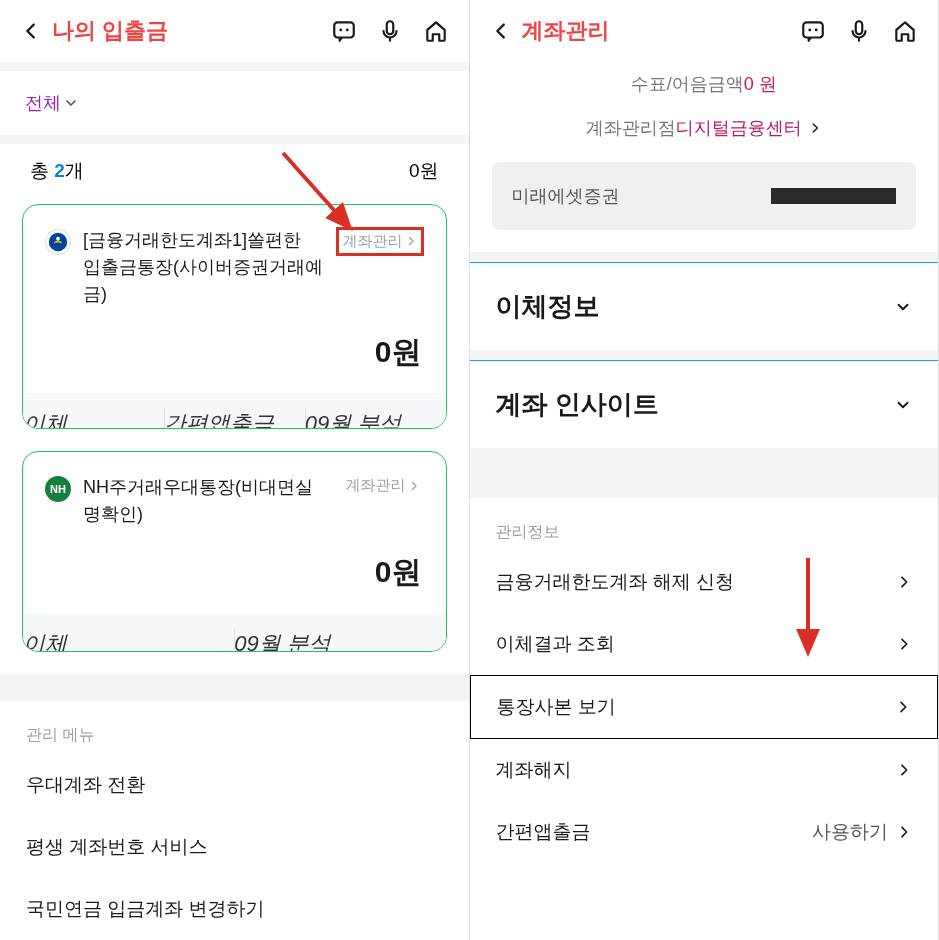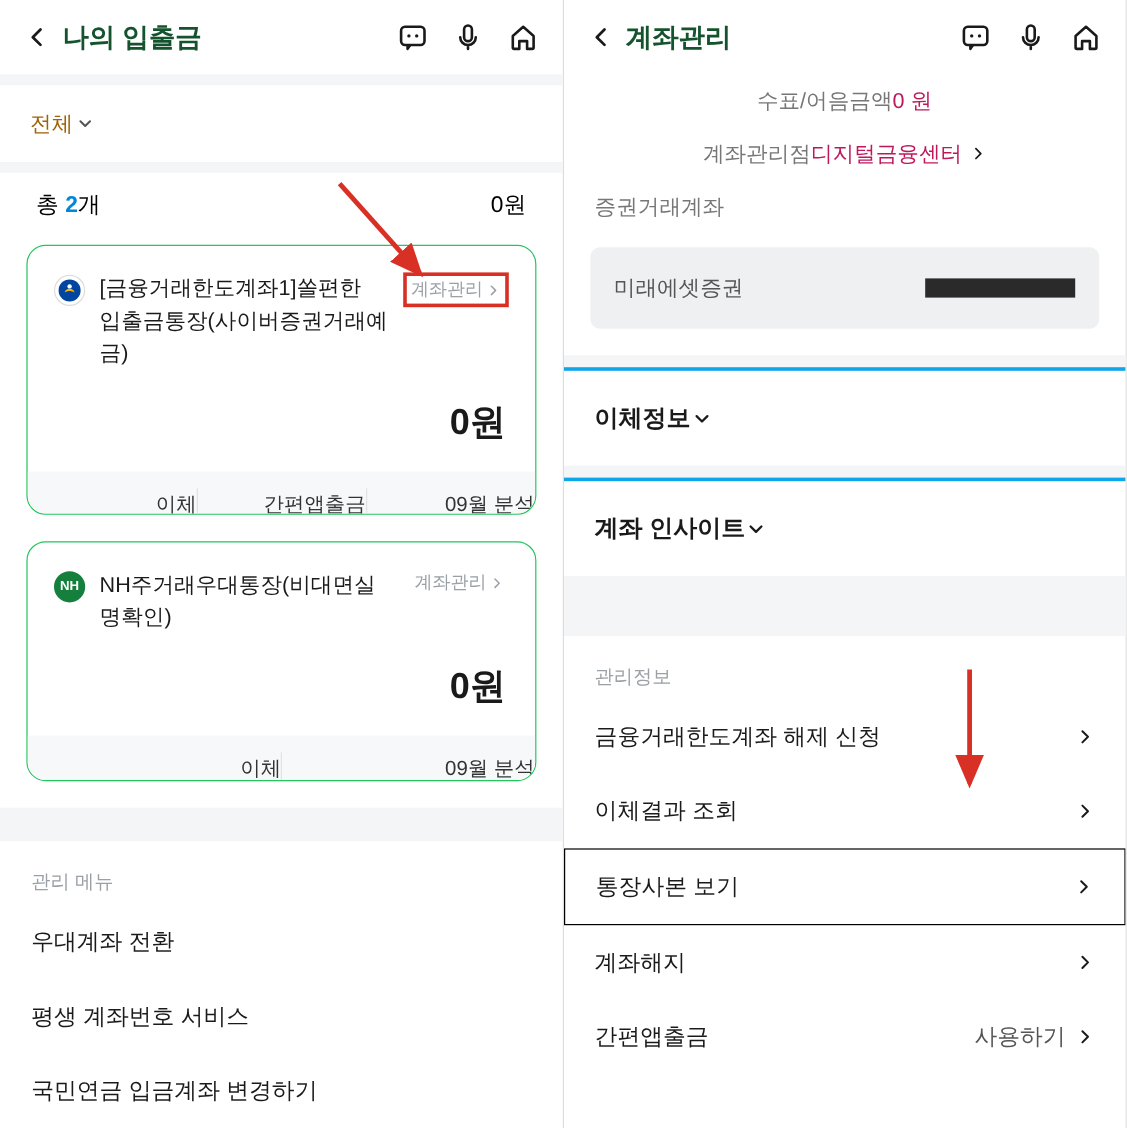--- a/index.html
+++ b/index.html
@@ -2,60 +2,60 @@
 <html><head>
   <meta charset="utf-8">
   <style>
     * { margin: 0; padding: 0; box-sizing: border-box; }
     body { font-family: -apple-system, "Malgun Gothic", sans-serif; width: 939px; height: 940px; display: flex; background: #fff; }
     .pane { width: 50%; height: 100%; border-right: 1px solid #ddd; display: flex; flex-direction: column; overflow: hidden; position: relative; }
     .pane:last-child { border-right: none; }
     
     .header { display: flex; align-items: center; padding: 16px 20px; gap: 10px; }
     .back-btn { cursor: pointer; display: flex; align-items: center; }
-    .header-title { font-size: 22px; font-weight: 700; flex: 1; color: #14532d; }
+    .header-title { font-size: 22px; font-weight: 700; flex: 1; color: #ef4444; }
     .header-icons { display: flex; gap: 20px; align-items: center; }
     .hicon { cursor: pointer; display: flex; align-items: center; }
     
     .gap { height: 10px; background: #f4f5f7; }
     
-    .filter-row { padding: 20px 25px; display: flex; align-items: center; gap: 2px; color: #a16207; font-size: 18px; }
+    .filter-row { padding: 20px 25px; display: flex; align-items: center; gap: 2px; color: #a21caf; font-size: 18px; }
     
     .summary-row { padding: 14px 30px 20px; display: flex; align-items: center; justify-content: space-between; font-size: 19px; }
     .summary-row .count { color: #0088d6; font-weight: 600; }
     
     .card { margin: 0 22px 22px; border: 1px solid #22c55e; border-radius: 16px; overflow: hidden; position: relative; }
     .card-top { padding: 22px 22px 0; display: flex; gap: 12px; align-items: flex-start; }
     .bank-badge { width: 26px; height: 26px; border-radius: 50%; display: flex; align-items: center; justify-content: center; font-size: 11px; font-weight: bold; color: #fff; flex-shrink: 0; margin-top: 2px; }
     .shinhan { background: #fff; border: 1px solid #ddd; }
     .shinhan svg { width: 20px; height: 20px; }
     .nh { background: #15803d; }
     .acc-name { font-size: 18px; line-height: 1.5; flex: 1; color: #1a1a1a; }
     .mgmt-link { font-size: 15px; color: #9aa0a6; display: flex; align-items: center; gap: 2px; white-space: nowrap; padding: 2px 4px; }
     .mgmt-highlight { border: 3px solid #d93025; }
     .balance { font-size: 30px; font-weight: 700; text-align: right; padding: 24px 24px 20px; color: #1a1a1a; }
     .card-actions { display: flex; background: #f7f8fa; }
-    .card-act { flex: 1; text-align: right; padding: 16px 0; font-size: 17px; color: #333; cursor: pointer; }
+    .card-act { flex: 1; text-align: left; padding: 16px 0; font-size: 22px; color: #333; cursor: pointer; font-style: italic; }
     .card-act + .card-act { position: relative; }
     .card-act + .card-act::before { content: ""; position: absolute; left: 0; top: 25%; height: 50%; width: 1px; background: #e0e2e6; }
     
     .section-label { padding: 24px 26px 8px; color: #9aa0a6; font-size: 16px; }
     .menu-item { padding: 18px 26px; display: flex; align-items: center; justify-content: space-between; font-size: 19px; color: #1a1a1a; cursor: pointer; }
     .menu-item .right { display: flex; align-items: center; gap: 8px; }
     .menu-action { color: #555; }
     
     .kv-row { padding: 10px 26px; display: flex; align-items: center; justify-content: center; font-size: 18px; }
     .kv-row .k { color: #777; }
     .kv-row .v { color: #be185d; display: flex; align-items: center; gap: 6px; }
     .kv-plain { justify-content: flex-start; }
     
     .security-box { margin: 12px 22px 22px; background: #eef0f2; border-radius: 8px; padding: 22px 20px; display: flex; align-items: center; justify-content: space-between; font-size: 18px; }
     .blackbar { width: 125px; height: 16px; background: #2a2a2a; }
     
-    .expander { padding: 26px 26px; display: flex; align-items: center; font-size: 20px; font-weight: 600; color: #1a1a1a; cursor: pointer; border-top: 3px solid #0ea5e9; }
+    .expander { padding: 26px 26px; display: flex; align-items: center; justify-content: space-between; font-size: 26px; font-weight: 600; color: #1a1a1a; cursor: pointer; border-top: 1px solid #0ea5e9; }
     .expander:first-of-type { border-top: none; }
     
     .highlight-row { border: 1px solid #000000; }
     
     
     .arrow1 { position: absolute; left: 278px; top: 148px; pointer-events: none; }
     .arrow2 { position: absolute; left: 788px; top: 553px; pointer-events: none; z-index: 5; }
     
     .chevron-r { display: inline-flex; }
     .chevron-d { display: inline-flex; }
@@ -220,23 +220,20 @@
     <span class="k">계좌관리점</span>
     <span class="v">
       <span>디지털금융센터</span>
       <span class="chevron-r">
           <svg width="14" height="14" viewBox="0 0 24 24">
             <path d="M9 5l7 7-7 7" stroke="#1a1a1a" stroke-width="2.5" fill="none" stroke-linecap="round" stroke-linejoin="round"></path>
           </svg>
         </span>
     </span>
   </div>
-  <div class="kv-row kv-plain">
-    <span class="k">증권거래계좌</span>
-  </div>
   <div class="security-box">
     <span style="color:#555">미래에셋증권</span>
     <span class="blackbar"></span>
   </div>
 
   <div class="gap"></div>
   <div class="expander">
     <span>이체정보</span>
     <span class="chevron-d">
         <svg width="18" height="18" viewBox="0 0 24 24">

